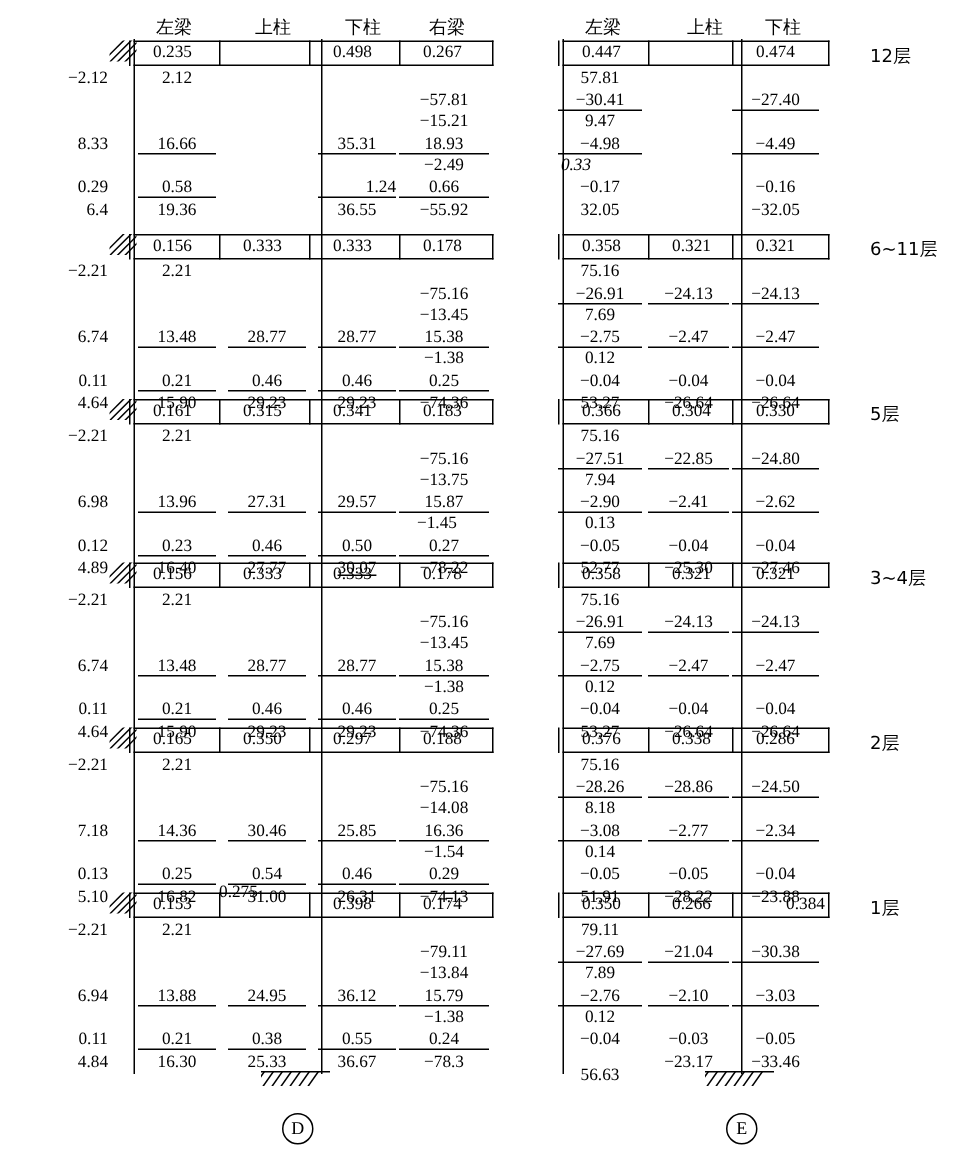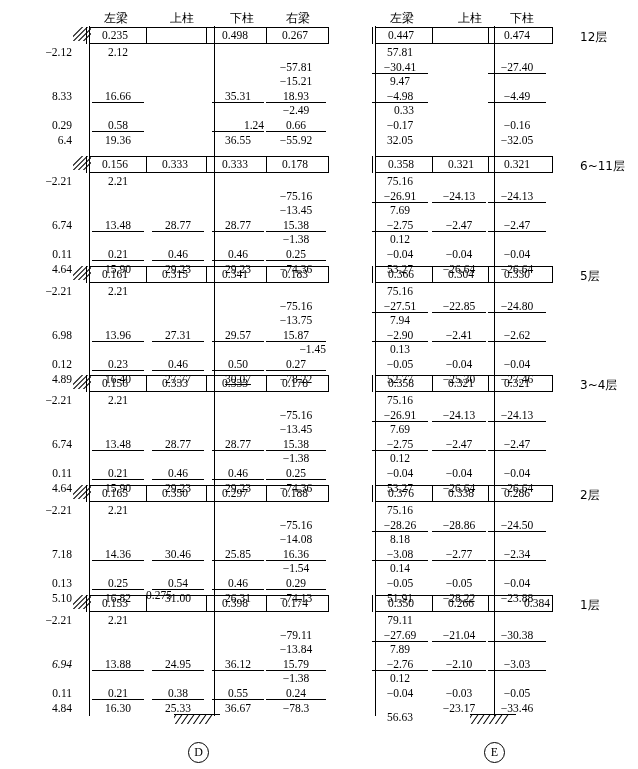--- a/index.html
+++ b/index.html
@@ -104,21 +104,21 @@
       <div class="num" style="left:18px;top:133.6px;width:54px;text-align:right;">6.4</div>
       <div class="num" style="left:92px;top:133.6px;width:52px;text-align:center;">19.36</div>
       <div class="num" style="left:212px;top:133.6px;width:52px;text-align:center;">36.55</div>
       <div class="num" style="left:266px;top:133.6px;width:60px;text-align:center;">−55.92</div>
       <div class="num" style="left:372px;top:46px;width:56px;text-align:center;">57.81</div>
       <div class="num ul" style="left:372px;top:60.6px;width:56px;text-align:center;">−30.41</div>
       <div class="num ul" style="left:488px;top:60.6px;width:58px;text-align:center;">−27.40</div>
       <div class="num" style="left:372px;top:75.2px;width:56px;text-align:center;">9.47</div>
       <div class="num ul" style="left:372px;top:89.8px;width:56px;text-align:center;">−4.98</div>
       <div class="num ul" style="left:488px;top:89.8px;width:58px;text-align:center;">−4.49</div>
-      <div class="num" style="left:376px;top:104.4px;width:56px;text-align:center;">0.33</div>
+      <div class="num" style="left:356px;top:104.4px;width:56px;text-align:center;font-style:italic;">0.33</div>
       <div class="num" style="left:372px;top:119px;width:56px;text-align:center;">−0.17</div>
       <div class="num" style="left:488px;top:119px;width:58px;text-align:center;">−0.16</div>
       <div class="num" style="left:372px;top:133.6px;width:56px;text-align:center;">32.05</div>
       <div class="num" style="left:488px;top:133.6px;width:58px;text-align:center;">−32.05</div>
       <div class="hatch" style="left:73px;top:156px;">
         <i style="left:2px;top:-4px"></i>
         <i style="left:7px;top:-4px"></i>
         <i style="left:12px;top:-4px"></i>
         <i style="left:17px;top:-4px"></i>
       </div>
@@ -207,21 +207,21 @@
       <div class="story" style="left:580px;top:268px;">5层</div>
       <div class="num" style="left:18px;top:285px;width:54px;text-align:right;">−2.21</div>
       <div class="num" style="left:92px;top:285px;width:52px;text-align:center;">2.21</div>
       <div class="num" style="left:266px;top:299.6px;width:60px;text-align:center;">−75.16</div>
       <div class="num" style="left:266px;top:314.2px;width:60px;text-align:center;">−13.75</div>
       <div class="num" style="left:18px;top:328.8px;width:54px;text-align:right;">6.98</div>
       <div class="num ul" style="left:92px;top:328.8px;width:52px;text-align:center;">13.96</div>
       <div class="num ul" style="left:152px;top:328.8px;width:52px;text-align:center;">27.31</div>
       <div class="num ul" style="left:212px;top:328.8px;width:52px;text-align:center;">29.57</div>
       <div class="num ul" style="left:266px;top:328.8px;width:60px;text-align:center;">15.87</div>
-      <div class="num" style="left:266px;top:343.4px;width:60px;text-align:right;">−1.45</div>
+      <div class="num" style="left:278px;top:343.4px;width:60px;text-align:left;">−1.45</div>
       <div class="num" style="left:18px;top:358px;width:54px;text-align:right;">0.12</div>
       <div class="num ul" style="left:92px;top:358px;width:52px;text-align:center;">0.23</div>
       <div class="num ul" style="left:152px;top:358px;width:52px;text-align:center;">0.46</div>
       <div class="num ul" style="left:212px;top:358px;width:52px;text-align:center;">0.50</div>
       <div class="num ul" style="left:266px;top:358px;width:60px;text-align:center;">0.27</div>
       <div class="num" style="left:18px;top:372.6px;width:54px;text-align:right;">4.89</div>
       <div class="num" style="left:92px;top:372.6px;width:52px;text-align:center;">16.40</div>
       <div class="num" style="left:152px;top:372.6px;width:52px;text-align:center;">27.77</div>
       <div class="num" style="left:212px;top:372.6px;width:52px;text-align:center;text-decoration:underline;">30.07</div>
       <div class="num" style="left:266px;top:372.6px;width:60px;text-align:center;">−78.22</div>
@@ -388,21 +388,21 @@
       <div class="num" style="left:488px;top:597px;width:58px;text-align:center;margin-left:20px;">0.384</div>
       <div class="vline" style="left:432px;top:595px;height:17px;"></div>
       <div class="vline" style="left:488px;top:595px;height:17px;"></div>
       <div class="vline" style="left:372px;top:595px;height:17px;"></div>
       <div class="vline" style="left:552px;top:595px;height:17px;"></div>
       <div class="story" style="left:580px;top:597px;">1层</div>
       <div class="num" style="left:18px;top:614px;width:54px;text-align:right;">−2.21</div>
       <div class="num" style="left:92px;top:614px;width:52px;text-align:center;">2.21</div>
       <div class="num" style="left:266px;top:628.6px;width:60px;text-align:center;">−79.11</div>
       <div class="num" style="left:266px;top:643.2px;width:60px;text-align:center;">−13.84</div>
-      <div class="num" style="left:18px;top:657.8px;width:54px;text-align:right;font-style:italic;">6.94</div>
+      <div class="num" style="left:18px;top:657.8px;width:54px;text-align:right;">6.94</div>
       <div class="num ul" style="left:92px;top:657.8px;width:52px;text-align:center;">13.88</div>
       <div class="num ul" style="left:152px;top:657.8px;width:52px;text-align:center;">24.95</div>
       <div class="num ul" style="left:212px;top:657.8px;width:52px;text-align:center;">36.12</div>
       <div class="num ul" style="left:266px;top:657.8px;width:60px;text-align:center;">15.79</div>
       <div class="num" style="left:266px;top:672.4px;width:60px;text-align:center;">−1.38</div>
       <div class="num" style="left:18px;top:687px;width:54px;text-align:right;">0.11</div>
       <div class="num ul" style="left:92px;top:687px;width:52px;text-align:center;">0.21</div>
       <div class="num ul" style="left:152px;top:687px;width:52px;text-align:center;">0.38</div>
       <div class="num ul" style="left:212px;top:687px;width:52px;text-align:center;">0.55</div>
       <div class="num ul" style="left:266px;top:687px;width:60px;text-align:center;">0.24</div>

